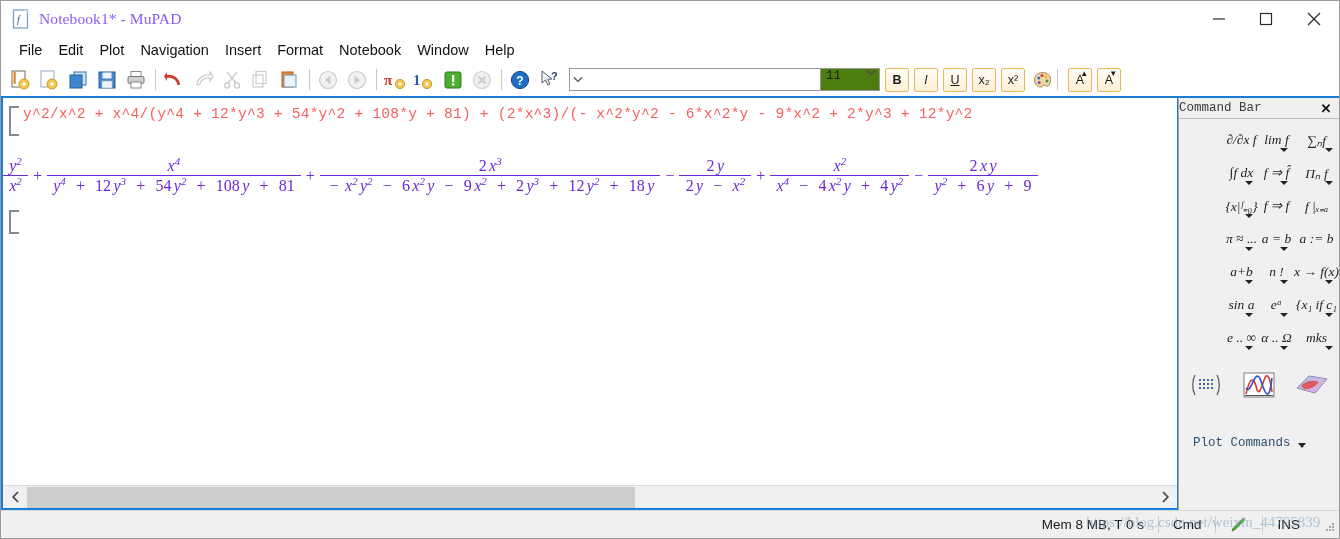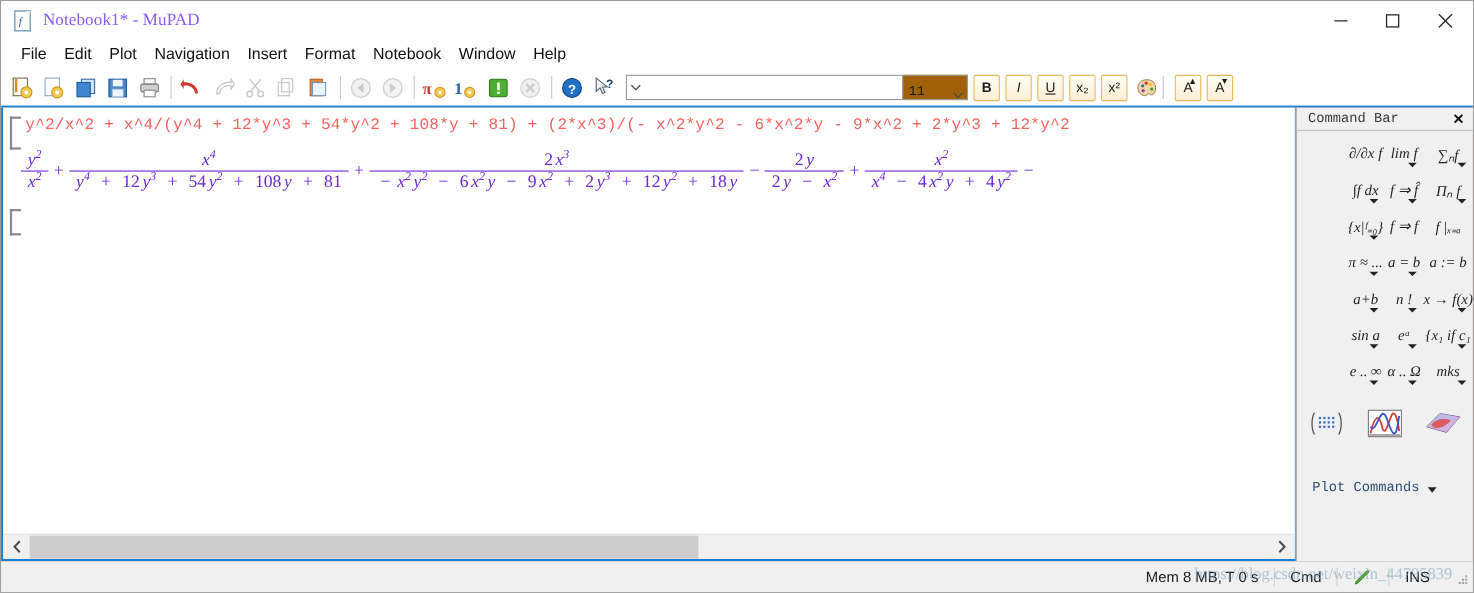--- a/index.html
+++ b/index.html
@@ -109,22 +109,22 @@
     font-family: "Liberation Mono", monospace;
     font-size: 12.5px;
     color: #1d1d1d;
     padding-left: 5px;
     white-space: nowrap; overflow: hidden;
   }
   .size-combo {
     width: 58px; height: 21px;
     border: 1px solid #9a9a9a;
     border-left: none;
-    background: #a16207;
-    display: flex; align-items: flex-end;
+    background: #4d7c0f;
+    display: flex; align-items: flex-start;
     flex: 0 0 auto;
   }
   .size-combo .val {
     flex: 1;
     font-family: "Liberation Mono", monospace;
     font-size: 12.5px;
     color: #1d1d1d;
     padding-left: 5px;
   }
   .combo-arrow {
@@ -193,22 +193,22 @@
     font-family: "Liberation Mono", monospace;
     font-size: 14.6px;
     color: #f6625f;
     white-space: nowrap;
     letter-spacing: 0.2px;
     line-height: 20px;
   }
 
   
   .outrow {
-    padding-left: 16px;
-    margin-top: 0;
+    padding-left: 0;
+    margin-top: 20px;
     color: #6c28d8;
   }
   .mathline {
     display: flex;
     align-items: center;
     font-family: "Liberation Serif", serif;
     font-style: italic;
     font-size: 16px;
     color: #6c28d8;
     white-space: nowrap;
@@ -292,21 +292,21 @@
     display: flex;
     align-items: center;
     background: #f0f0f0;
     border-bottom: 1px solid #bdbdbd;
     flex: 0 0 auto;
   }
   .cmdbar-title {
     font-family: "Liberation Mono", monospace;
     font-size: 12.5px;
     color: #3a3a3a;
-    padding-left: 10px;
+    padding-left: 0;
   }
   .cmdbar-close {
     margin-left: auto;
     width: 18px;
     text-align: center;
     font-size: 13px;
     color: #111;
     font-weight: bold;
     padding-right: 4px;
   }
@@ -675,20 +675,25 @@
                 <span class="bar"></span>
                 <span class="den"><span class="num-lit thin">2</span><span class="thin">y</span><span class="op"> − </span><span class="thin">x<sup class="e">2</sup></span></span>
               </span>
               <span class="op">+</span>
               <span class="frac">
                 <span class="num"><span class="thin">x<sup class="e">2</sup></span></span>
                 <span class="bar"></span>
                 <span class="den"><span class="thin">x<sup class="e">4</sup></span><span class="op"> − </span><span class="num-lit thin">4</span><span class="thin">x<sup class="e">2</sup></span><span class="thin">y</span><span class="op"> + </span><span class="num-lit thin">4</span><span class="thin">y<sup class="e">2</sup></span></span>
               </span>
               <span class="op">−</span>
+              <span class="frac">
+                <span class="num"><span class="num-lit thin">2</span><span class="thin">x</span><span class="thin">y</span></span>
+                <span class="bar"></span>
+                <span class="den"><span class="thin">y<sup class="e">2</sup></span><span class="op"> + </span><span class="num-lit thin">6</span><span class="thin">y</span><span class="op"> + </span><span class="num-lit thin">9</span></span>
+              </span>
             </div>
         </div>
 
         <div class="cursorrow">
           <div class="bracket"></div>
         </div>
       </div>
 
       <div class="hscroll">
         <div class="hs-arrow">

